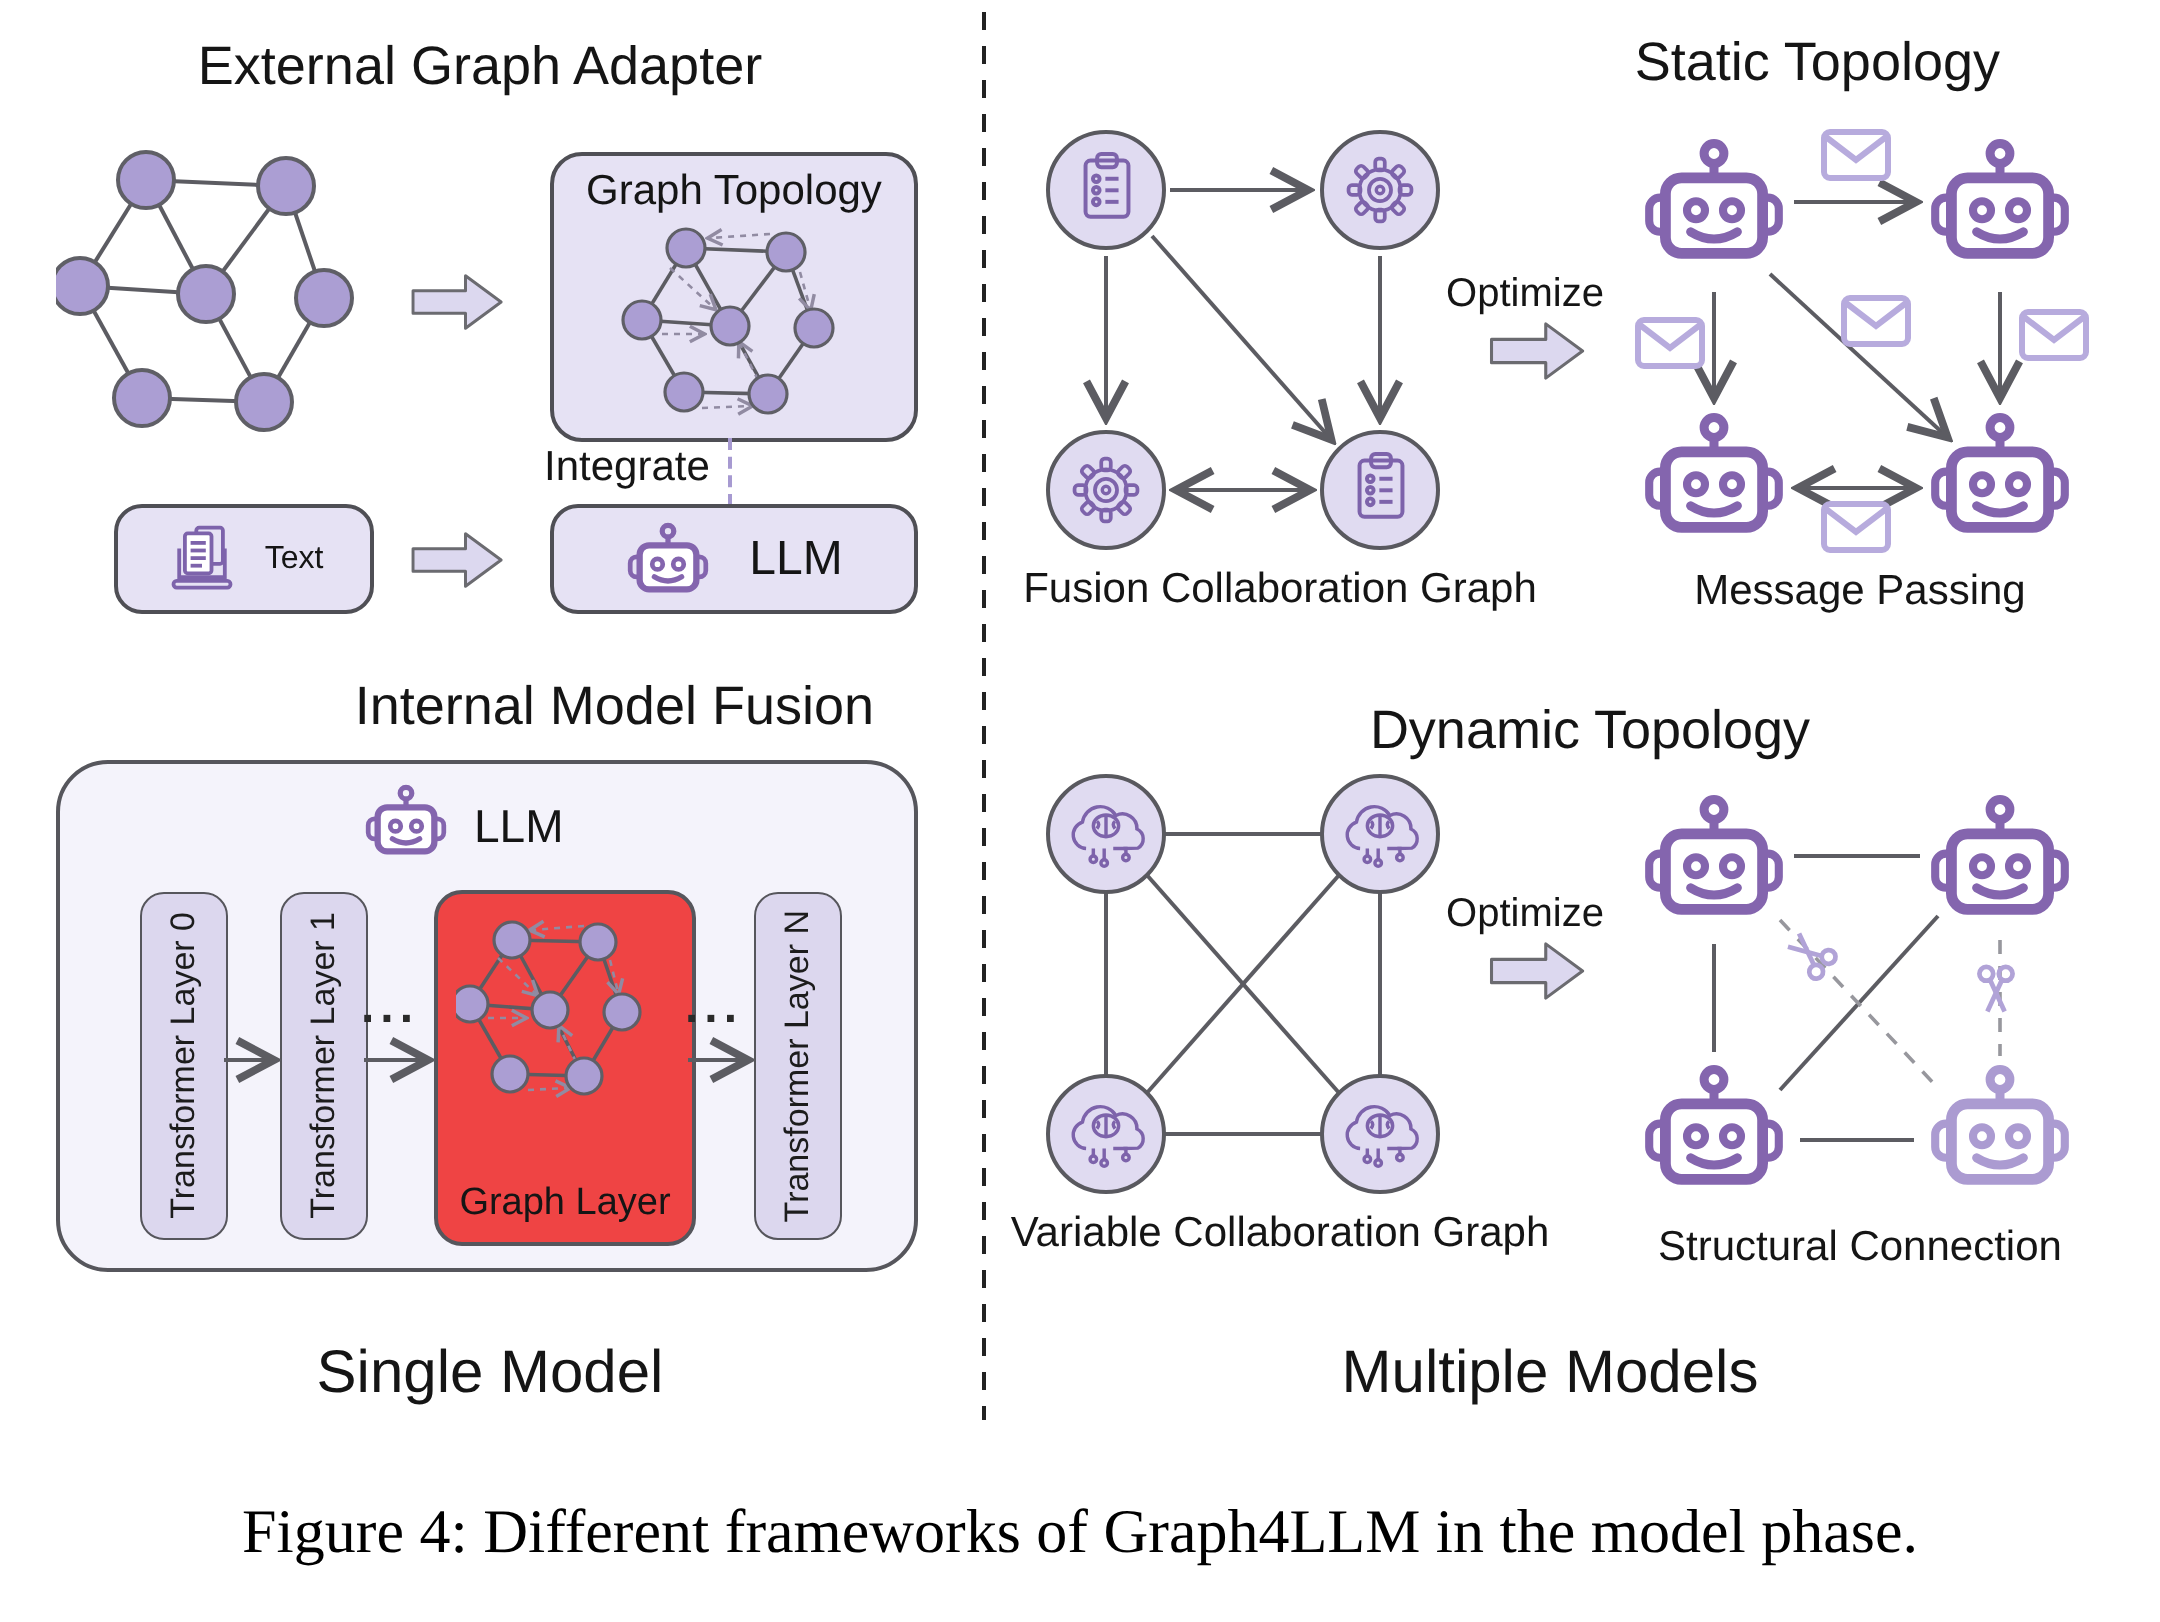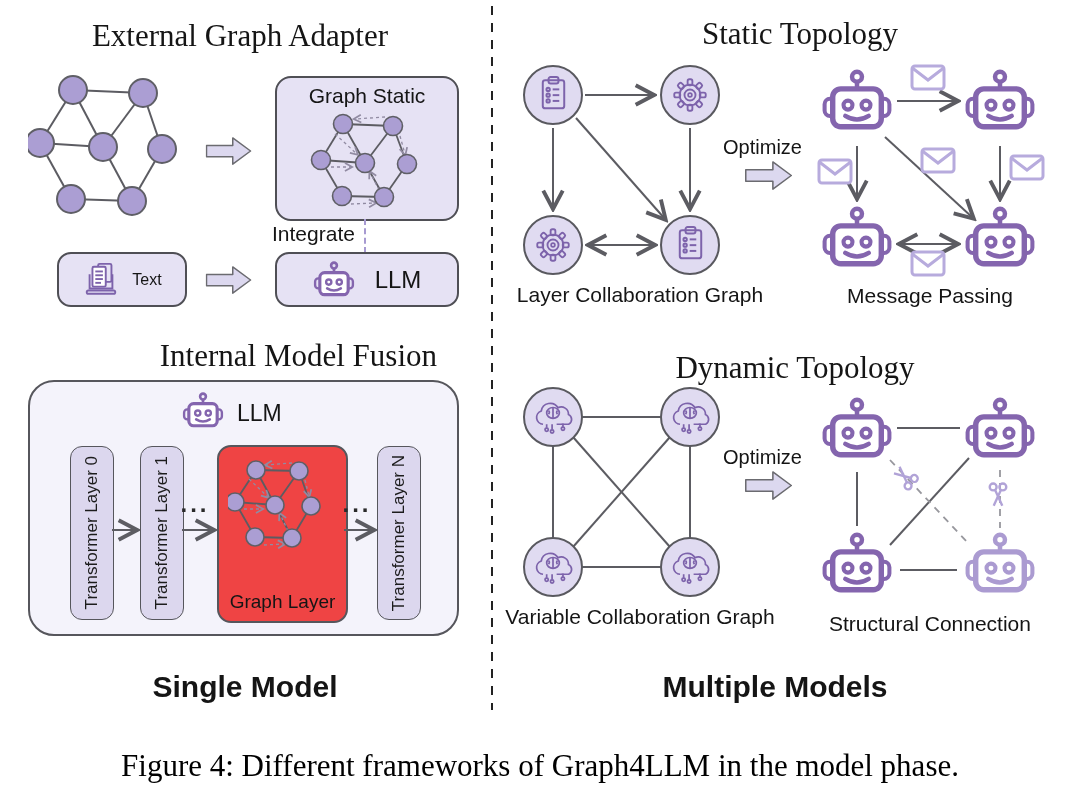--- a/index.html
+++ b/index.html
@@ -8,23 +8,23 @@
     --node_fill:#ab9ed3; --node_stroke:#5f5f66; --edge_gray:#5c5c62;
     --box_fill:#e6e2f4; --box_border:#4f4f55; --pill_fill:#dcd7ee;
     --panel_fill:#f4f3fb; --block_arrow_fill:#dcd8ef; --circle_fill:#e0dbf1;
     --integrate_dash:#a79ad1; --text_color:#151515;
   }
   html,body{margin:0;padding:0;background:#fff;}
   #page{position:relative;width:1080px;height:811px;background:#fff;overflow:hidden;
         font-family:"Liberation Sans",sans-serif;color:var(--text_color);}
   .abs{position:absolute;}
   .ctr{text-align:center;}
-  .ttl{font-size:31px;font-family:Liberation Serif, serif;}
+  .ttl{font-size:27px;}
   .lbl{font-size:21px;}
-  .sec{font-size:30px;font-weight:bold;}
+  .sec{font-size:30px;font-weight:normal;}
   .box{position:absolute;background:var(--box_fill);border:2px solid var(--box_border);}
   .rbox{border-radius:14px;}
   .flexc{display:flex;align-items:center;justify-content:center;}
   .edge{stroke:var(--edge_gray);stroke-width:2;fill:none;}
   .edge15{stroke:var(--edge_gray);stroke-width:1.8;fill:none;}
   .node{fill:var(--node_fill);stroke:var(--node_stroke);stroke-width:2;}
   .node-sm{fill:var(--node_fill);stroke:var(--node_stroke);stroke-width:1.6;}
   .dashed-arrow{stroke:#918ba2;stroke-width:1.3;fill:none;stroke-dasharray:3 3;}
   .cut-edge{stroke:#97979d;stroke-width:1.8;fill:none;stroke-dasharray:7 6;}
   .circle-agent{fill:var(--circle_fill);stroke:#59595f;stroke-width:2;}
@@ -161,21 +161,21 @@
         <circle class="node" cx="43" cy="134" r="14"></circle>
       <circle class="node" cx="104" cy="136" r="14"></circle>
     </g>
   </svg>
 
   <svg class="abs" style="left:205px;top:136px;" width="48" height="30" viewBox="0 0 50 32">
     <use href="#sym-blockarrow"></use>
   </svg>
 
   <div class="box rbox" style="left:275px;top:76px;width:180px;height:141px;border-radius:16px;">
-    <div class="ctr lbl" style="margin-top:6px;">Graph Static</div>
+    <div class="ctr lbl" style="margin-top:6px;">Graph Topology</div>
   </div>
   <svg class="abs" style="left:305px;top:108px;" width="140" height="102">
     <g>
       <line class="edge15" x1="38" y1="16" x2="88" y2="18"></line>
       <line class="edge15" x1="38" y1="16" x2="16" y2="52"></line>
       <line class="edge15" x1="38" y1="16" x2="60" y2="55"></line>
       <line class="edge15" x1="88" y1="18" x2="60" y2="55"></line>
       <line class="edge15" x1="88" y1="18" x2="102" y2="56"></line>
       <line class="edge15" x1="16" y1="52" x2="60" y2="55"></line>
       <line class="edge15" x1="16" y1="52" x2="37" y2="88"></line>
@@ -286,40 +286,40 @@
       <line class="edge" x1="314" y1="148" x2="343" y2="148" marker-end="url(#arrow-open)"></line>
     </svg>
     <div class="abs ctr dots" style="left:145px;top:108px;width:40px;">...</div>
     <div class="abs ctr dots" style="left:307px;top:108px;width:40px;">...</div>
   </div>
 
   <div class="abs ctr sec" style="left:45px;top:670px;width:400px;">Single Model</div>
 
   <div class="abs separator" style="left:491px;top:6px;height:704px;"></div>
 
-  <div class="abs ctr ttl" style="left:600px;top:16px;width:400px;">Static Topology</div>
+  <div class="abs ctr ttl" style="left:600px;top:16px;width:400px;text-align:right;">Static Topology</div>
 
   <svg class="abs" style="left:515px;top:58px;" width="215" height="225">
     <g>
       <line class="edge" x1="70" y1="37" x2="138" y2="37" marker-end="url(#arrow-open)"></line>
       <line class="edge" x1="38" y1="70" x2="38" y2="150" marker-end="url(#arrow-open)"></line>
       <line class="edge" x1="61" y1="60" x2="150" y2="161" marker-end="url(#arrow-open)"></line>
       <line class="edge" x1="175" y1="70" x2="175" y2="150" marker-end="url(#arrow-open)"></line>
       <line class="edge" x1="74" y1="187" x2="139" y2="187" marker-start="url(#arrow-open)" marker-end="url(#arrow-open)"></line>
     </g>
     <circle class="circle-agent" cx="38" cy="37" r="29"></circle>
     <circle class="circle-agent" cx="175" cy="37" r="29"></circle>
     <circle class="circle-agent" cx="38" cy="187" r="29"></circle>
     <circle class="circle-agent" cx="175" cy="187" r="29"></circle>
     <use href="#sym-clipboard" x="22" y="17" width="33" height="37" class="ic-purple"></use>
     <use href="#sym-gear" x="158" y="20" width="34" height="34" class="ic-purple"></use>
     <use href="#sym-gear" x="21" y="170" width="34" height="34" class="ic-purple"></use>
     <use href="#sym-clipboard" x="159" y="167" width="33" height="37" class="ic-purple"></use>
   </svg>
-  <div class="abs ctr lbl" style="left:500px;top:283px;width:280px;">Layer Collaboration Graph</div>
+  <div class="abs ctr lbl" style="left:500px;top:283px;width:280px;">Fusion Collaboration Graph</div>
 
   <div class="abs ctr" style="left:715px;top:136px;width:95px;font-size:20px;">Optimize</div>
   <svg class="abs" style="left:744px;top:160px;" width="50" height="31" viewBox="0 0 50 32">
       <use href="#sym-blockarrow"></use>
     </svg>
 
   <svg class="abs" style="left:797px;top:62px;" width="266" height="248">
     <g>
       <line class="edge" x1="100" y1="39" x2="160" y2="39" marker-end="url(#arrow-open)"></line>
       <line class="edge" x1="60" y1="84" x2="60" y2="136" marker-end="url(#arrow-open)"></line>

